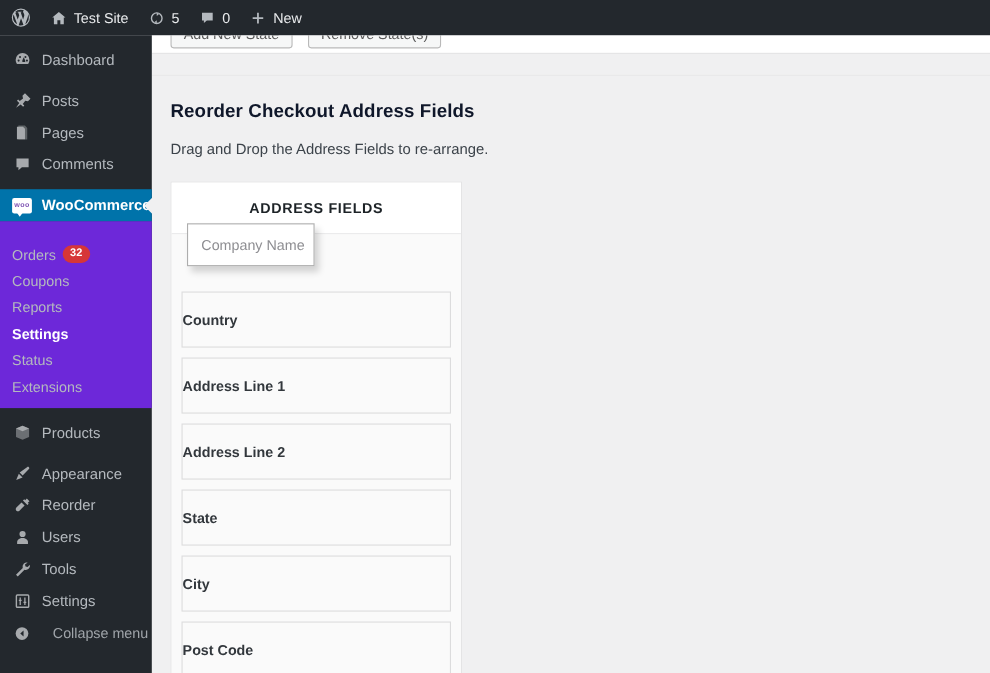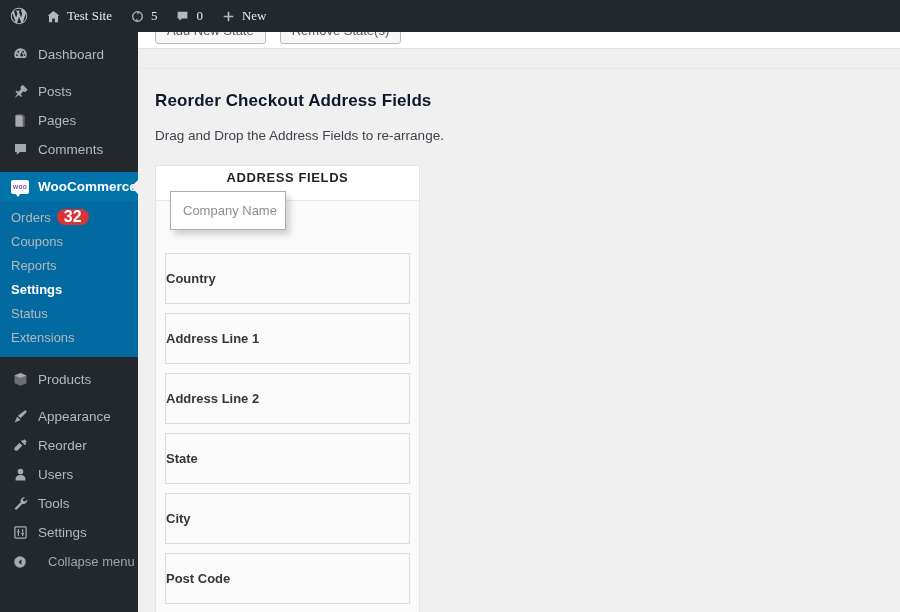--- a/index.html
+++ b/index.html
@@ -13,21 +13,20 @@
 
   
   .adminbar {
     position: absolute; top: 0; left: 0;
     width: 900px; height: 32px;
     background: #23282d;
     display: flex; align-items: center;
     color: #b4b9be;
     font-size: 13px;
     z-index: 40;
-    font-family: Liberation Serif, serif;
   }
   .ab-item {
     display: flex; align-items: center; gap: 6px;
     height: 32px; padding: 0 9px;
     color: #b4b9be; white-space: nowrap;
   }
   .ab-item.wp-logo { padding: 0 9px 0 10px; }
   .ab-label { color: #e8eaec; font-weight: 400; }
   .ab-count { color: #e8eaec; }
   .ico { display: inline-block; line-height: 0; }
@@ -66,30 +65,30 @@
     font-size: 6.5px; font-weight: 700;
     display: flex; align-items: center; justify-content: center;
     letter-spacing: .3px; position: relative;
   }
   .woo-badge:after {
     content: ""; position: absolute; bottom: -3px; left: 4px;
     border-left: 3px solid transparent;
     border-right: 3px solid transparent;
     border-top: 4px solid #fff;
   }
-  .submenu { background: #0369a1; padding: 4px 0 8px; }
+  .submenu { background: #6d28d9; padding: 18px 0 8px; }
   .sub-item {
     display: flex; align-items: center; gap: 6px;
     height: 24px; padding-left: 11px;
     color: #b4b9be; font-size: 13px;
   }
   .sub-item.current { color: #fff; font-weight: 700; }
   .count-bubble {
     background: #d63638; color: #fff;
-    font-size: 16px; font-weight: 600;
+    font-size: 10px; font-weight: 600;
     border-radius: 10px; padding: 1px 7px;
     line-height: 14px;
   }
   .collapse {
     display: flex; align-items: center; gap: 19px;
     height: 29px; padding-left: 11px;
     color: #a0a5aa; font-size: 13px;
   }
   .collapse .mi-icon { width: 18px; display: flex; justify-content: center; }
 
@@ -137,21 +136,21 @@
     width: 265px;
     background: #fafafa;
     border: 1px solid #e4e4e5;
   }
   .panel-head {
     background: #fff;
     text-align: center;
     font-size: 13px; font-weight: 700;
     letter-spacing: .6px;
     color: #1d2327;
-    padding: 4px 0 15px;
+    padding: 16px 0 15px;
     border-bottom: 1px solid #e7e7e8;
   }
   .panel-body { padding: 9px 9px 16px; position: relative; background: #fafafa; }
   .field-item {
     background: #fafafa;
     border: 1px solid #dcdcdd;
     text-align: left;
     font-size: 13px; font-weight: 700;
     color: #32373c;
     padding: 17px 0;

